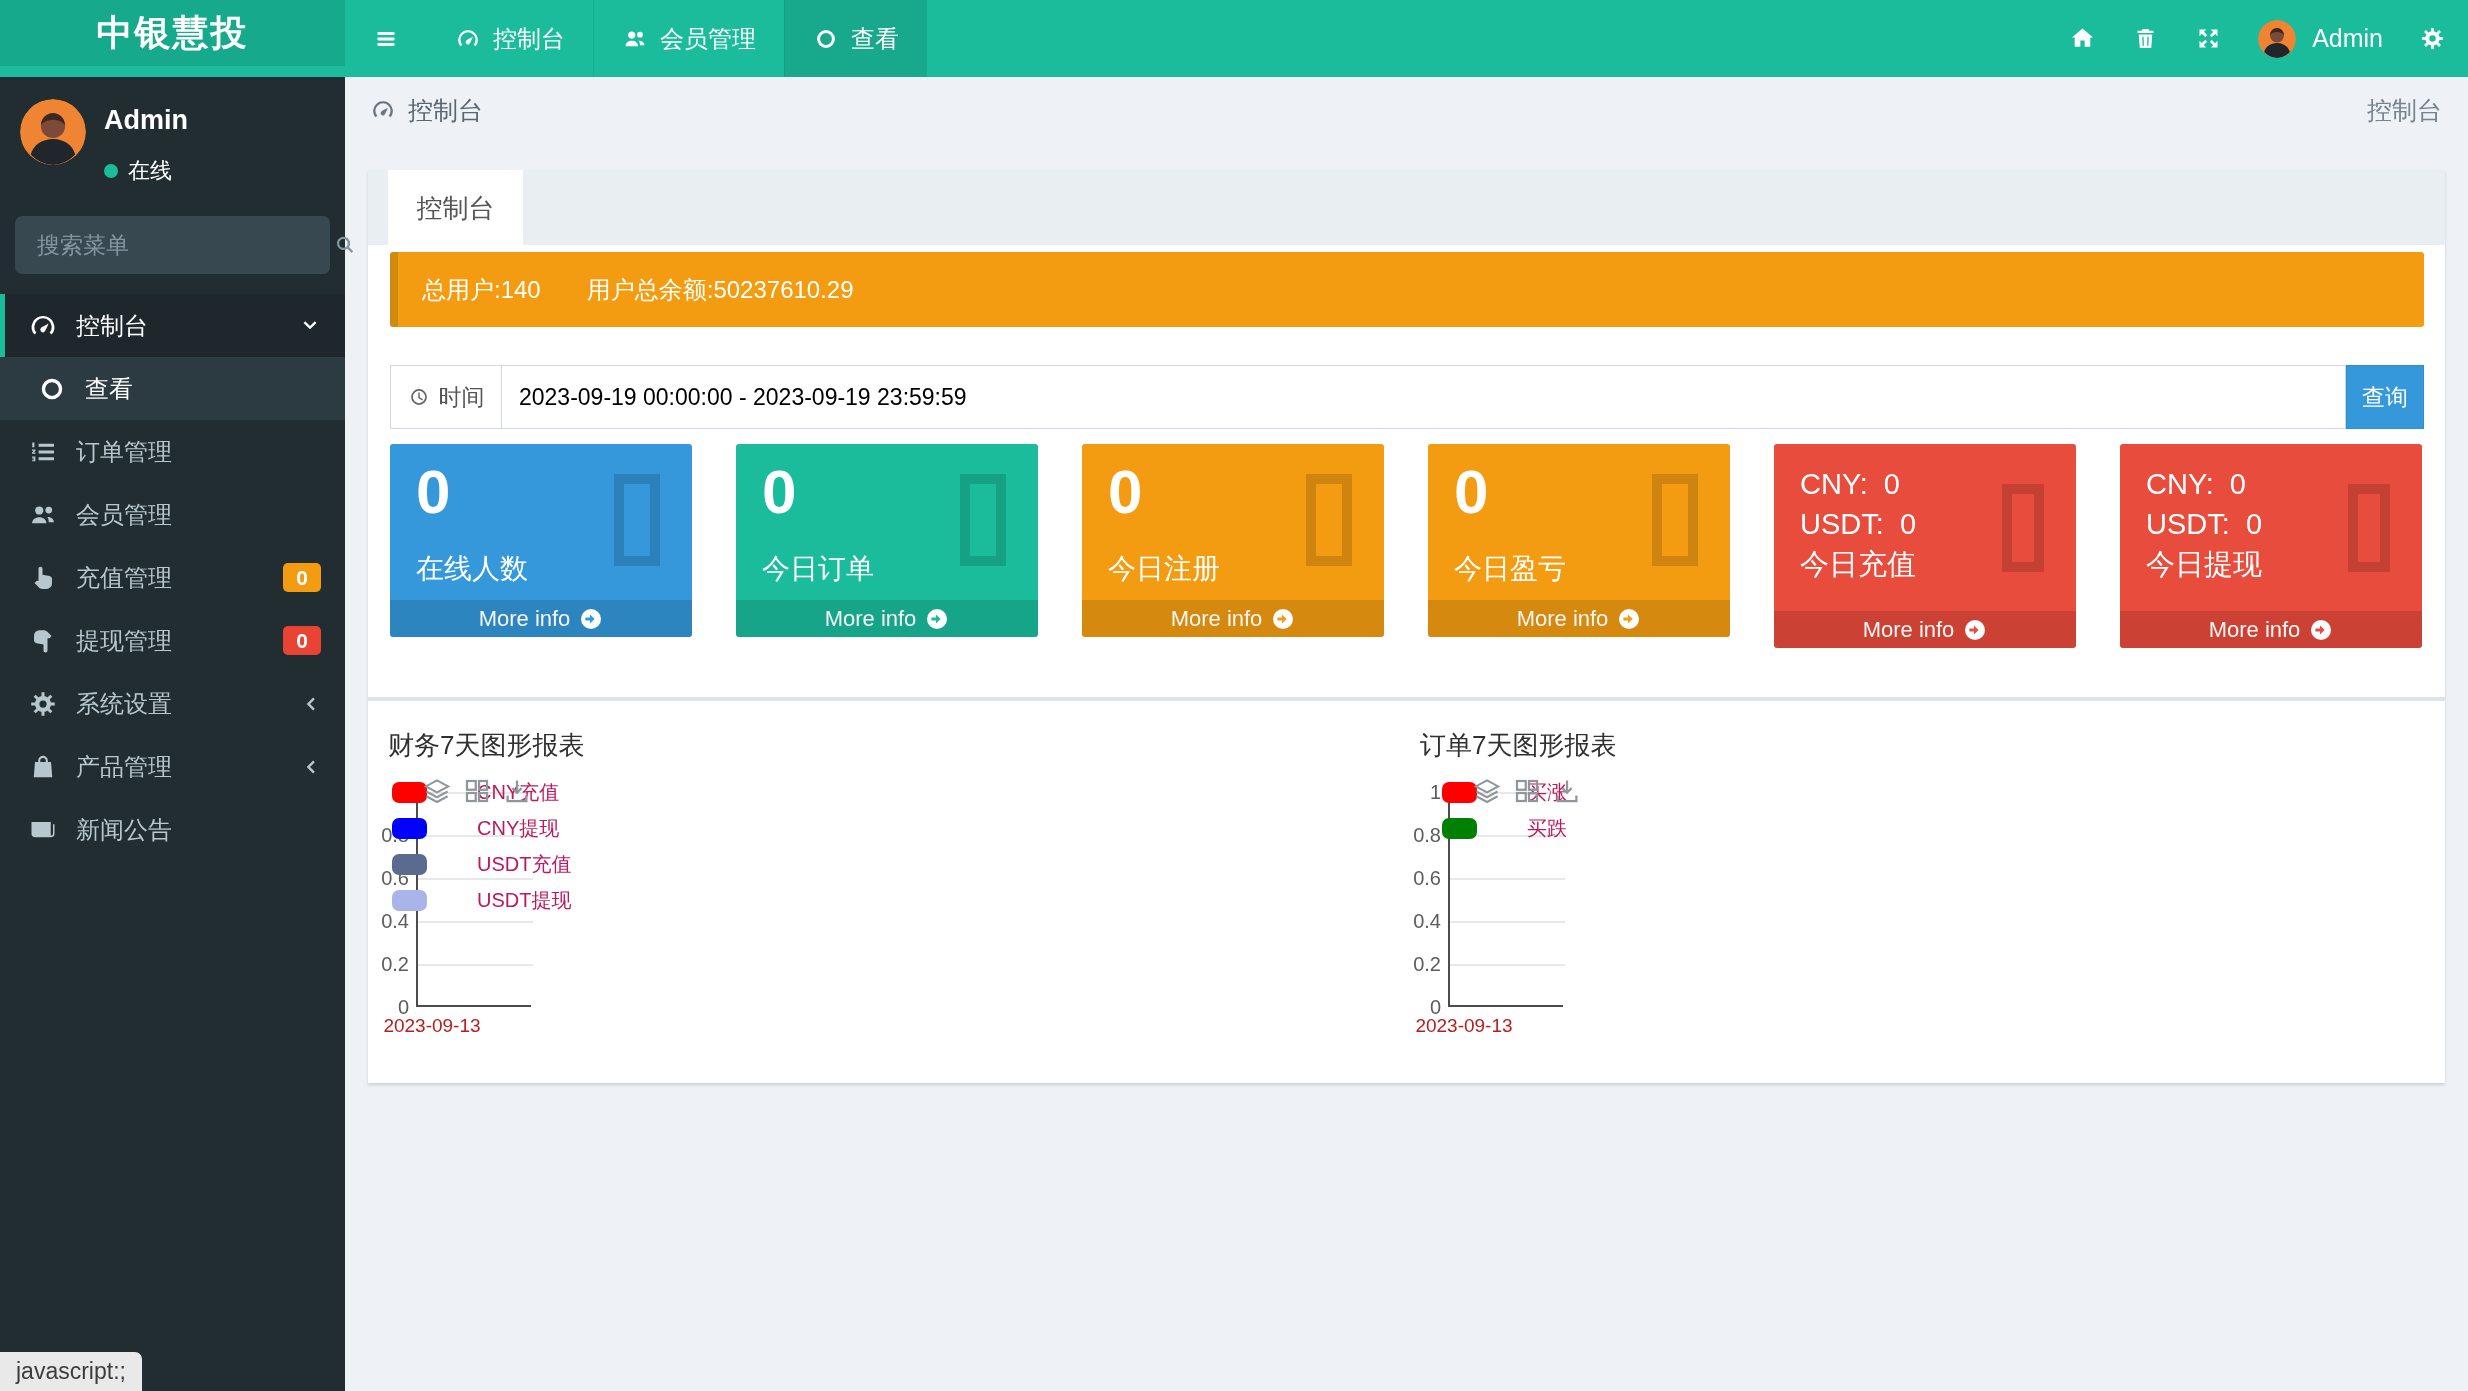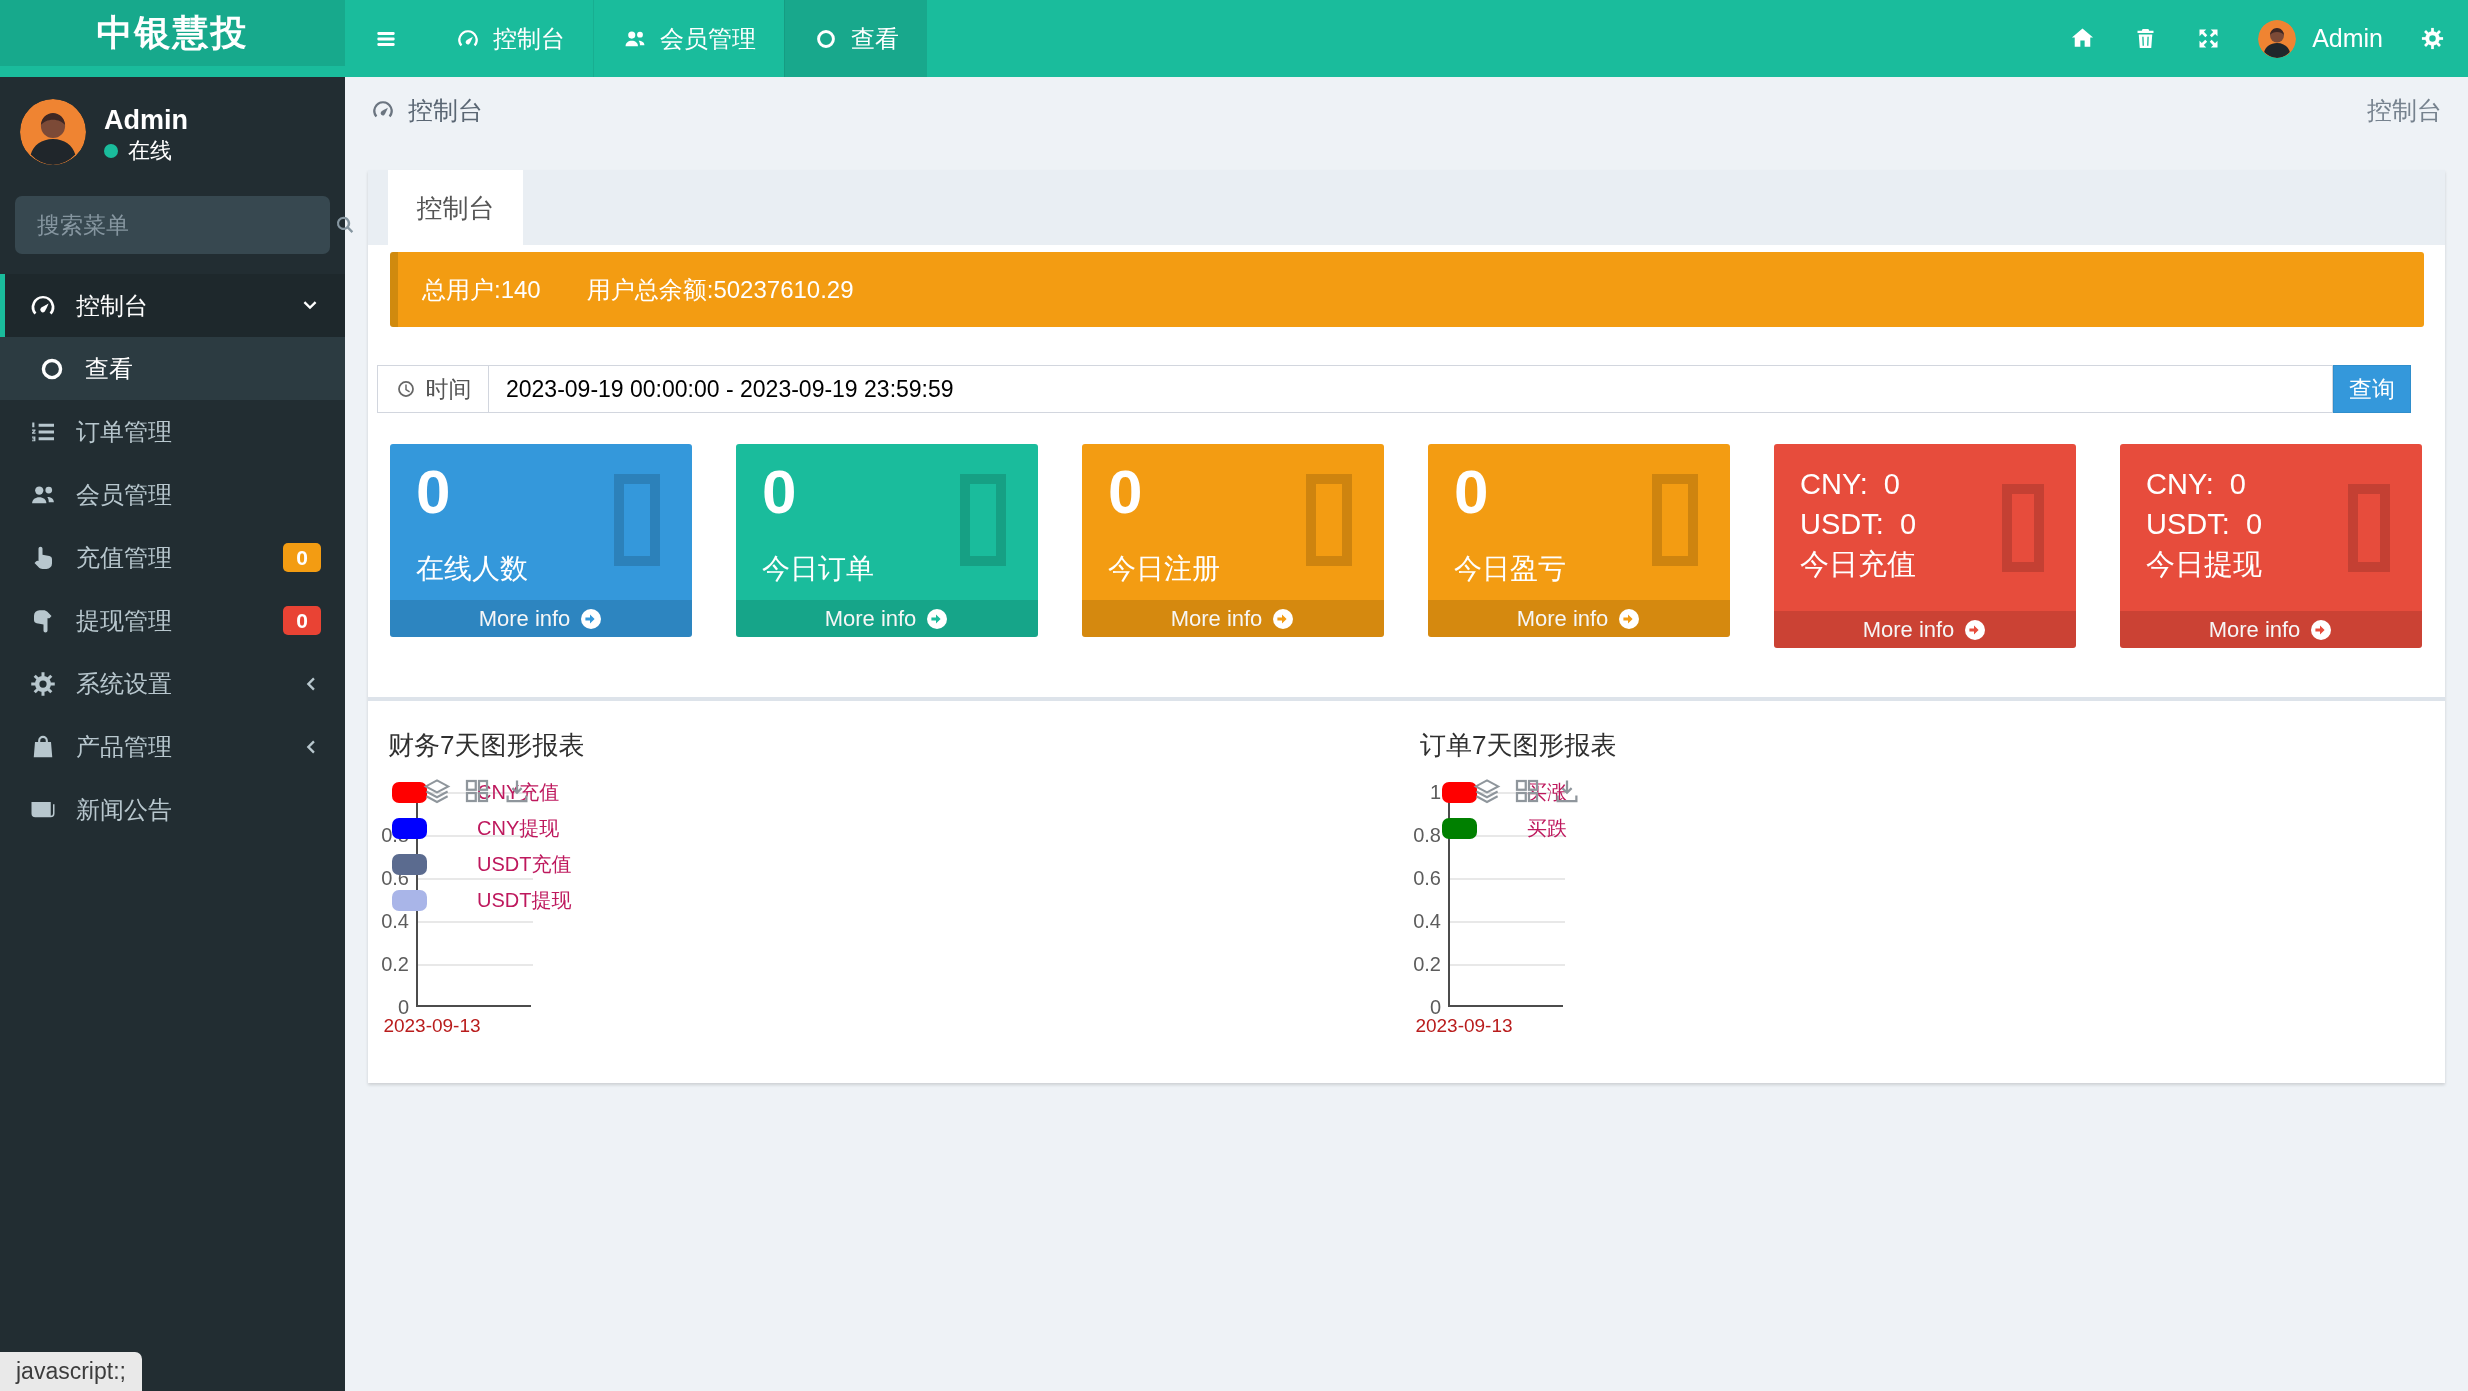--- a/index.html
+++ b/index.html
@@ -25,21 +25,21 @@
   .nav-user { display:flex; align-items:center; gap:16px; cursor:pointer; }
   .avatar-sm { width:38px; height:38px; border-radius:50%; overflow:hidden; }
   .nav-user-name { font-size:25px; }
 
   
   .sidebar { position:absolute; left:0; top:77px; width:345px; height:1314px; background:#222d32; z-index:20; }
   .user-panel { display:flex; gap:18px; padding:22px 14px 8px 20px; }
   .avatar-lg { width:66px; height:66px; border-radius:50%; overflow:hidden; flex:0 0 auto; }
   .user-info { padding-top:6px; }
   .user-name { color:#fff; font-size:27px; font-weight:bold; }
-  .user-status { display:flex; align-items:center; gap:10px; margin-top:0; color:#fff; font-size:22px; cursor:pointer; }
+  .user-status { display:flex; align-items:center; gap:10px; margin-top:20px; color:#fff; font-size:22px; cursor:pointer; }
   .status-dot { width:14px; height:14px; border-radius:50%; background:#1abc9c; }
   .sidebar-search { margin:22px 15px 0 15px; height:58px; background:#374850; border-radius:7px; display:flex; align-items:flex-start; }
   .sidebar-search input { flex:1; height:100%; background:transparent; border:0; outline:none; padding-left:22px; font-size:23px; color:#cfd8dc; font-family:inherit; }
   .sidebar-search input::placeholder { color:#8696a0; }
   .search-btn { width:56px; height:100%; border:0; background:transparent; color:#8696a0; display:flex; align-items:center; justify-content:center; cursor:pointer; }
   .search-btn svg { width:24px; height:24px; }
   .sidebar-menu { margin-top:20px; }
   .menu-item { position:relative; height:63px; display:flex; align-items:center; padding:0 24px 0 23px;
                color:#b8c7ce; font-size:24px; cursor:pointer; border-left:5px solid transparent; }
   .menu-item .mi-icon { width:30px; height:30px; margin-right:18px; flex:0 0 auto; }
@@ -58,21 +58,21 @@
   .crumb-right { position:absolute; right:26px; color:#76828e; }
 
   .panel { position:absolute; left:23px; top:93px; width:2077px; height:913px; background:#fff; box-shadow:0 2px 3px rgba(0,0,0,0.14); }
   .panel-tabs { position:relative; height:75px; background:#e9eef3; }
   .tab-active { position:absolute; left:20px; top:0; width:135px; height:76px; background:#fff;
                 display:flex; align-items:center; justify-content:center; font-size:26px; color:#555; cursor:pointer; }
 
   .alert { position:absolute; left:22px; top:82px; width:2034px; height:75px; background:#f39c12; border-left:8px solid #d08a0e;
            border-radius:3px; color:#fff; display:flex; align-items:center; padding-left:24px; gap:46px; font-size:24px; }
 
-  .filter-row { position:absolute; left:9px; top:195px; width:2034px; height:48px; display:flex; }
+  .filter-row { position:absolute; left:22px; top:195px; width:2034px; height:64px; display:flex; }
   .addon { width:112px; border:1px solid #d2d6de; background:#fff; display:flex; align-items:center; justify-content:center; gap:9px; color:#555; font-size:23px; }
   .addon .icon { width:22px; height:22px; color:#666; }
   .date-input { flex:1; border:1px solid #d2d6de; border-left:0; padding:0 17px; font-size:23px; color:#000000; background:#fff; outline:none; font-family:inherit; }
   .search-query-btn { width:78px; background:#3498db; color:#fff; font-size:23px; border:1px solid #2f8ecc; cursor:pointer; font-family:inherit; }
 
   .boxes-row { position:absolute; left:22px; top:274px; display:flex; gap:44px; align-items:flex-start; }
   .sbox { position:relative; width:302px; height:193px; border-radius:3px; color:#fff; cursor:default; }
   .sbox.tall { height:204px; }
   .c-blue { background:#3498db; } .c-green { background:#1abc9c; } .c-orange { background:#f39c12; } .c-red { background:#e74c3c; }
   .sbox-inner { padding:14px 0 0 26px; }

